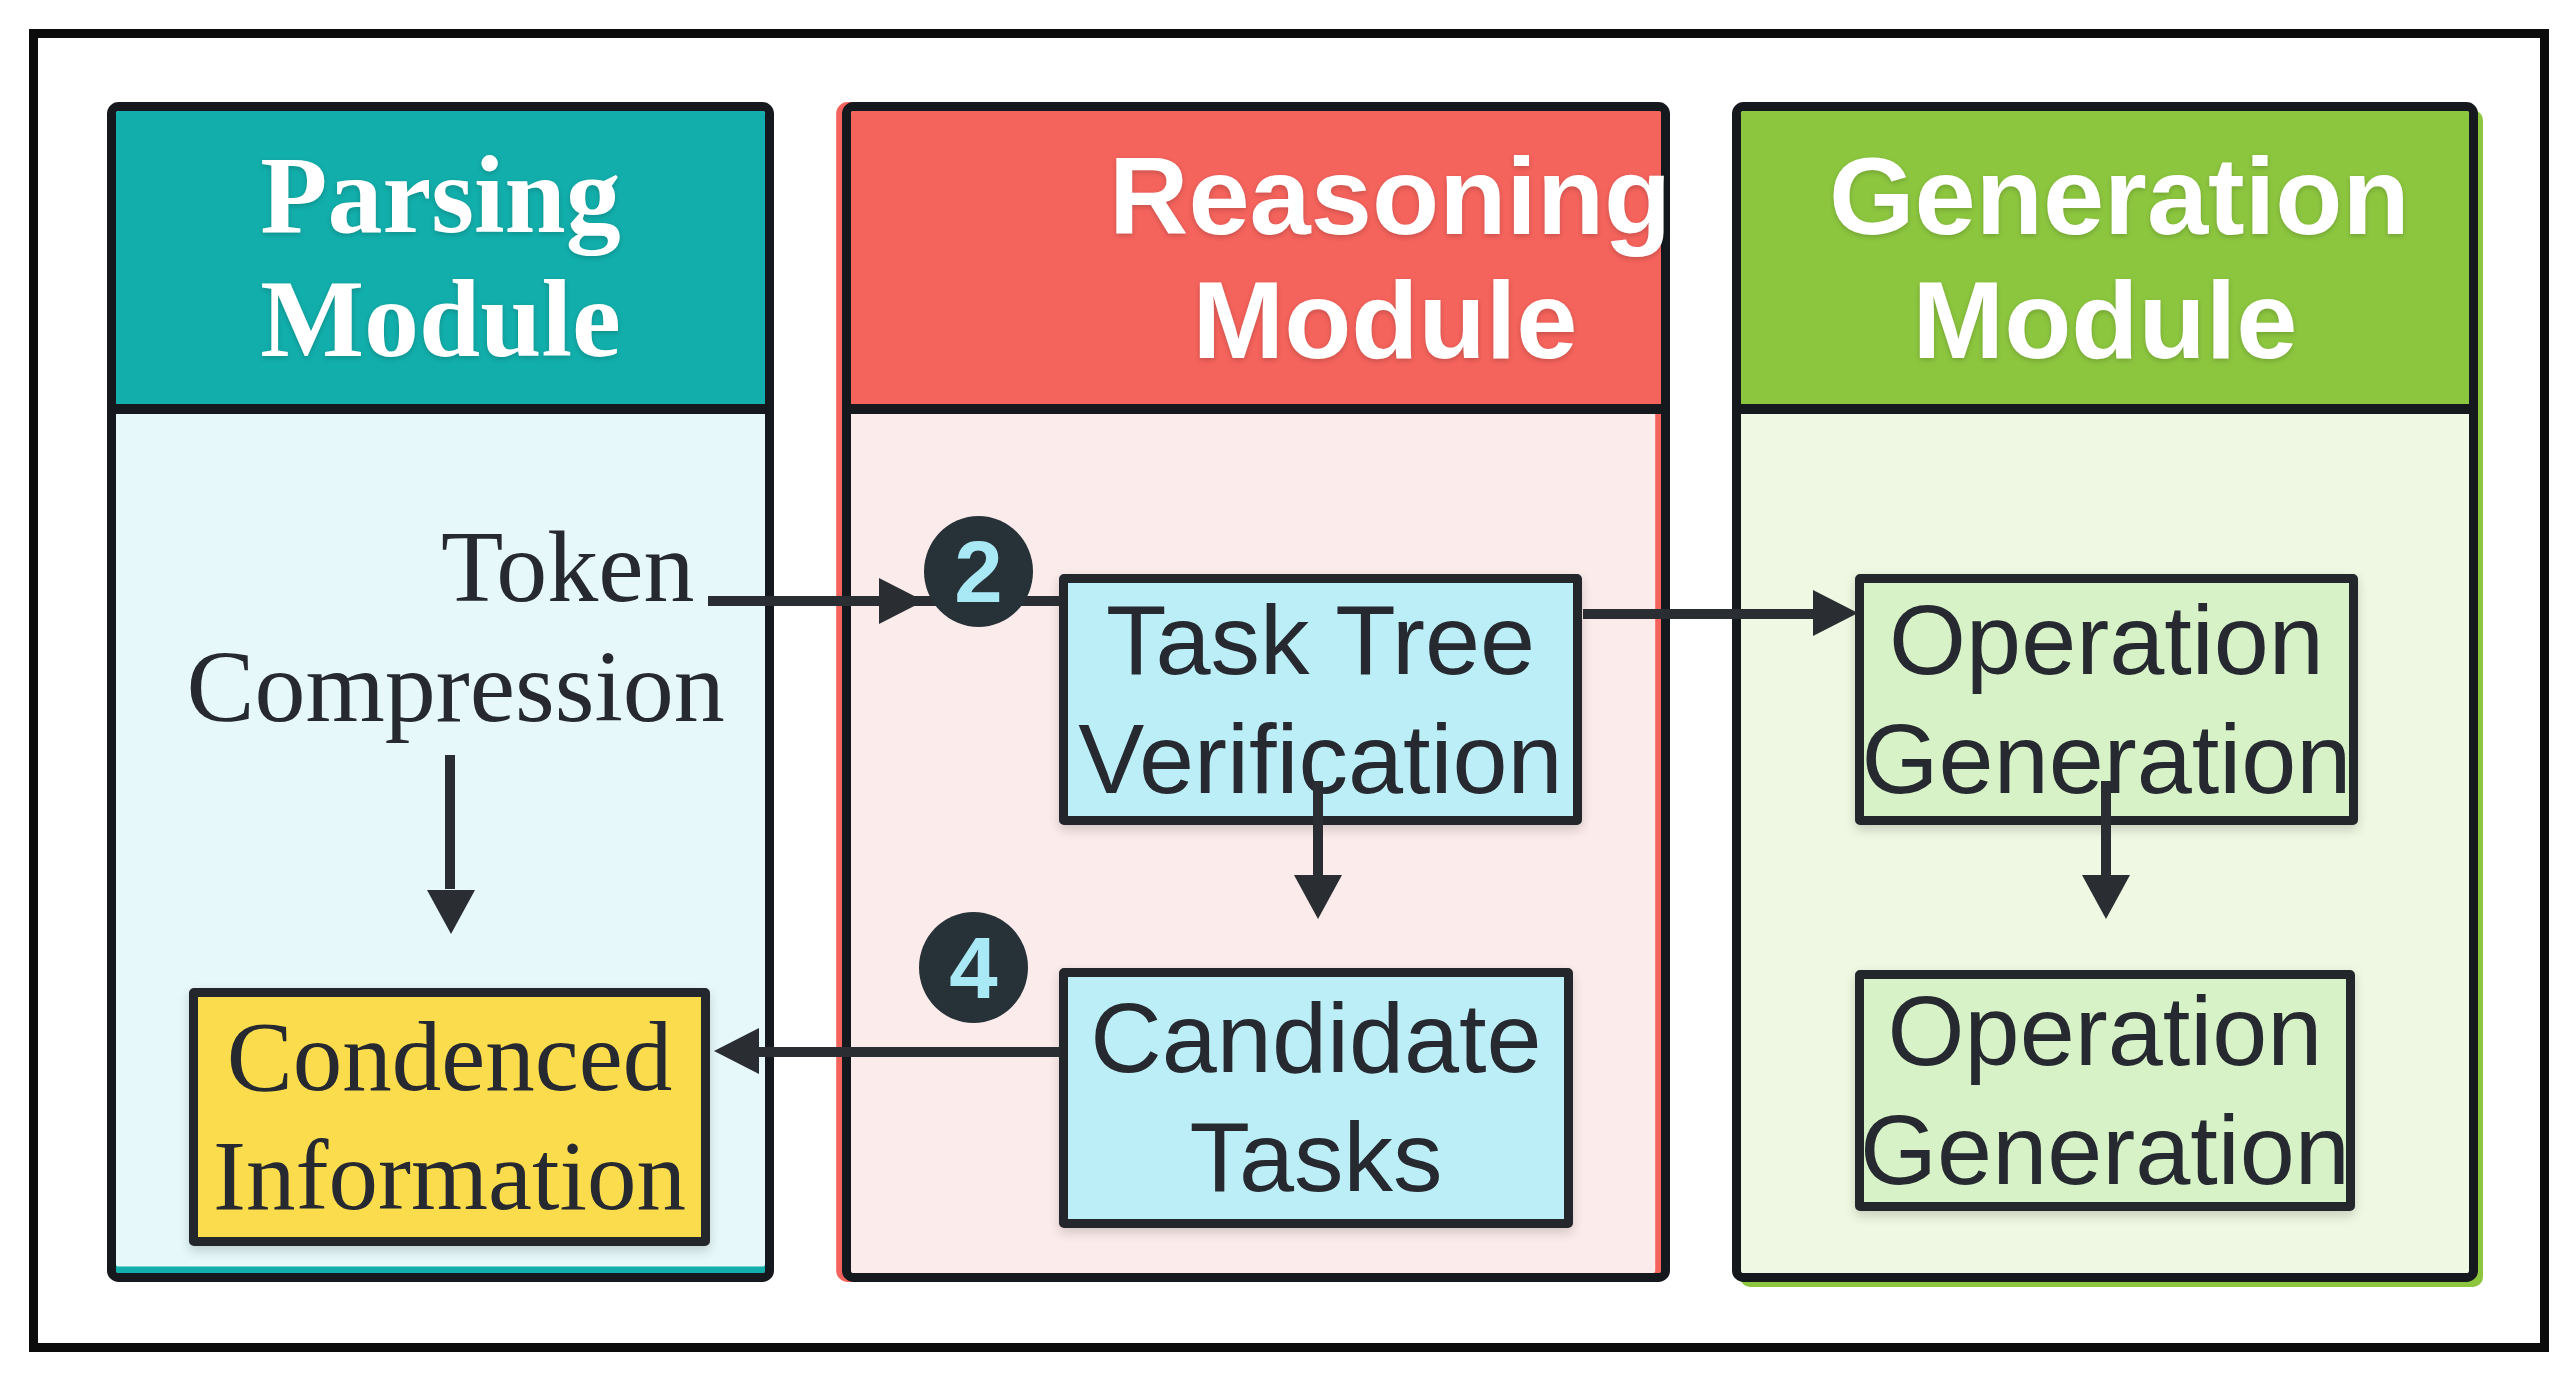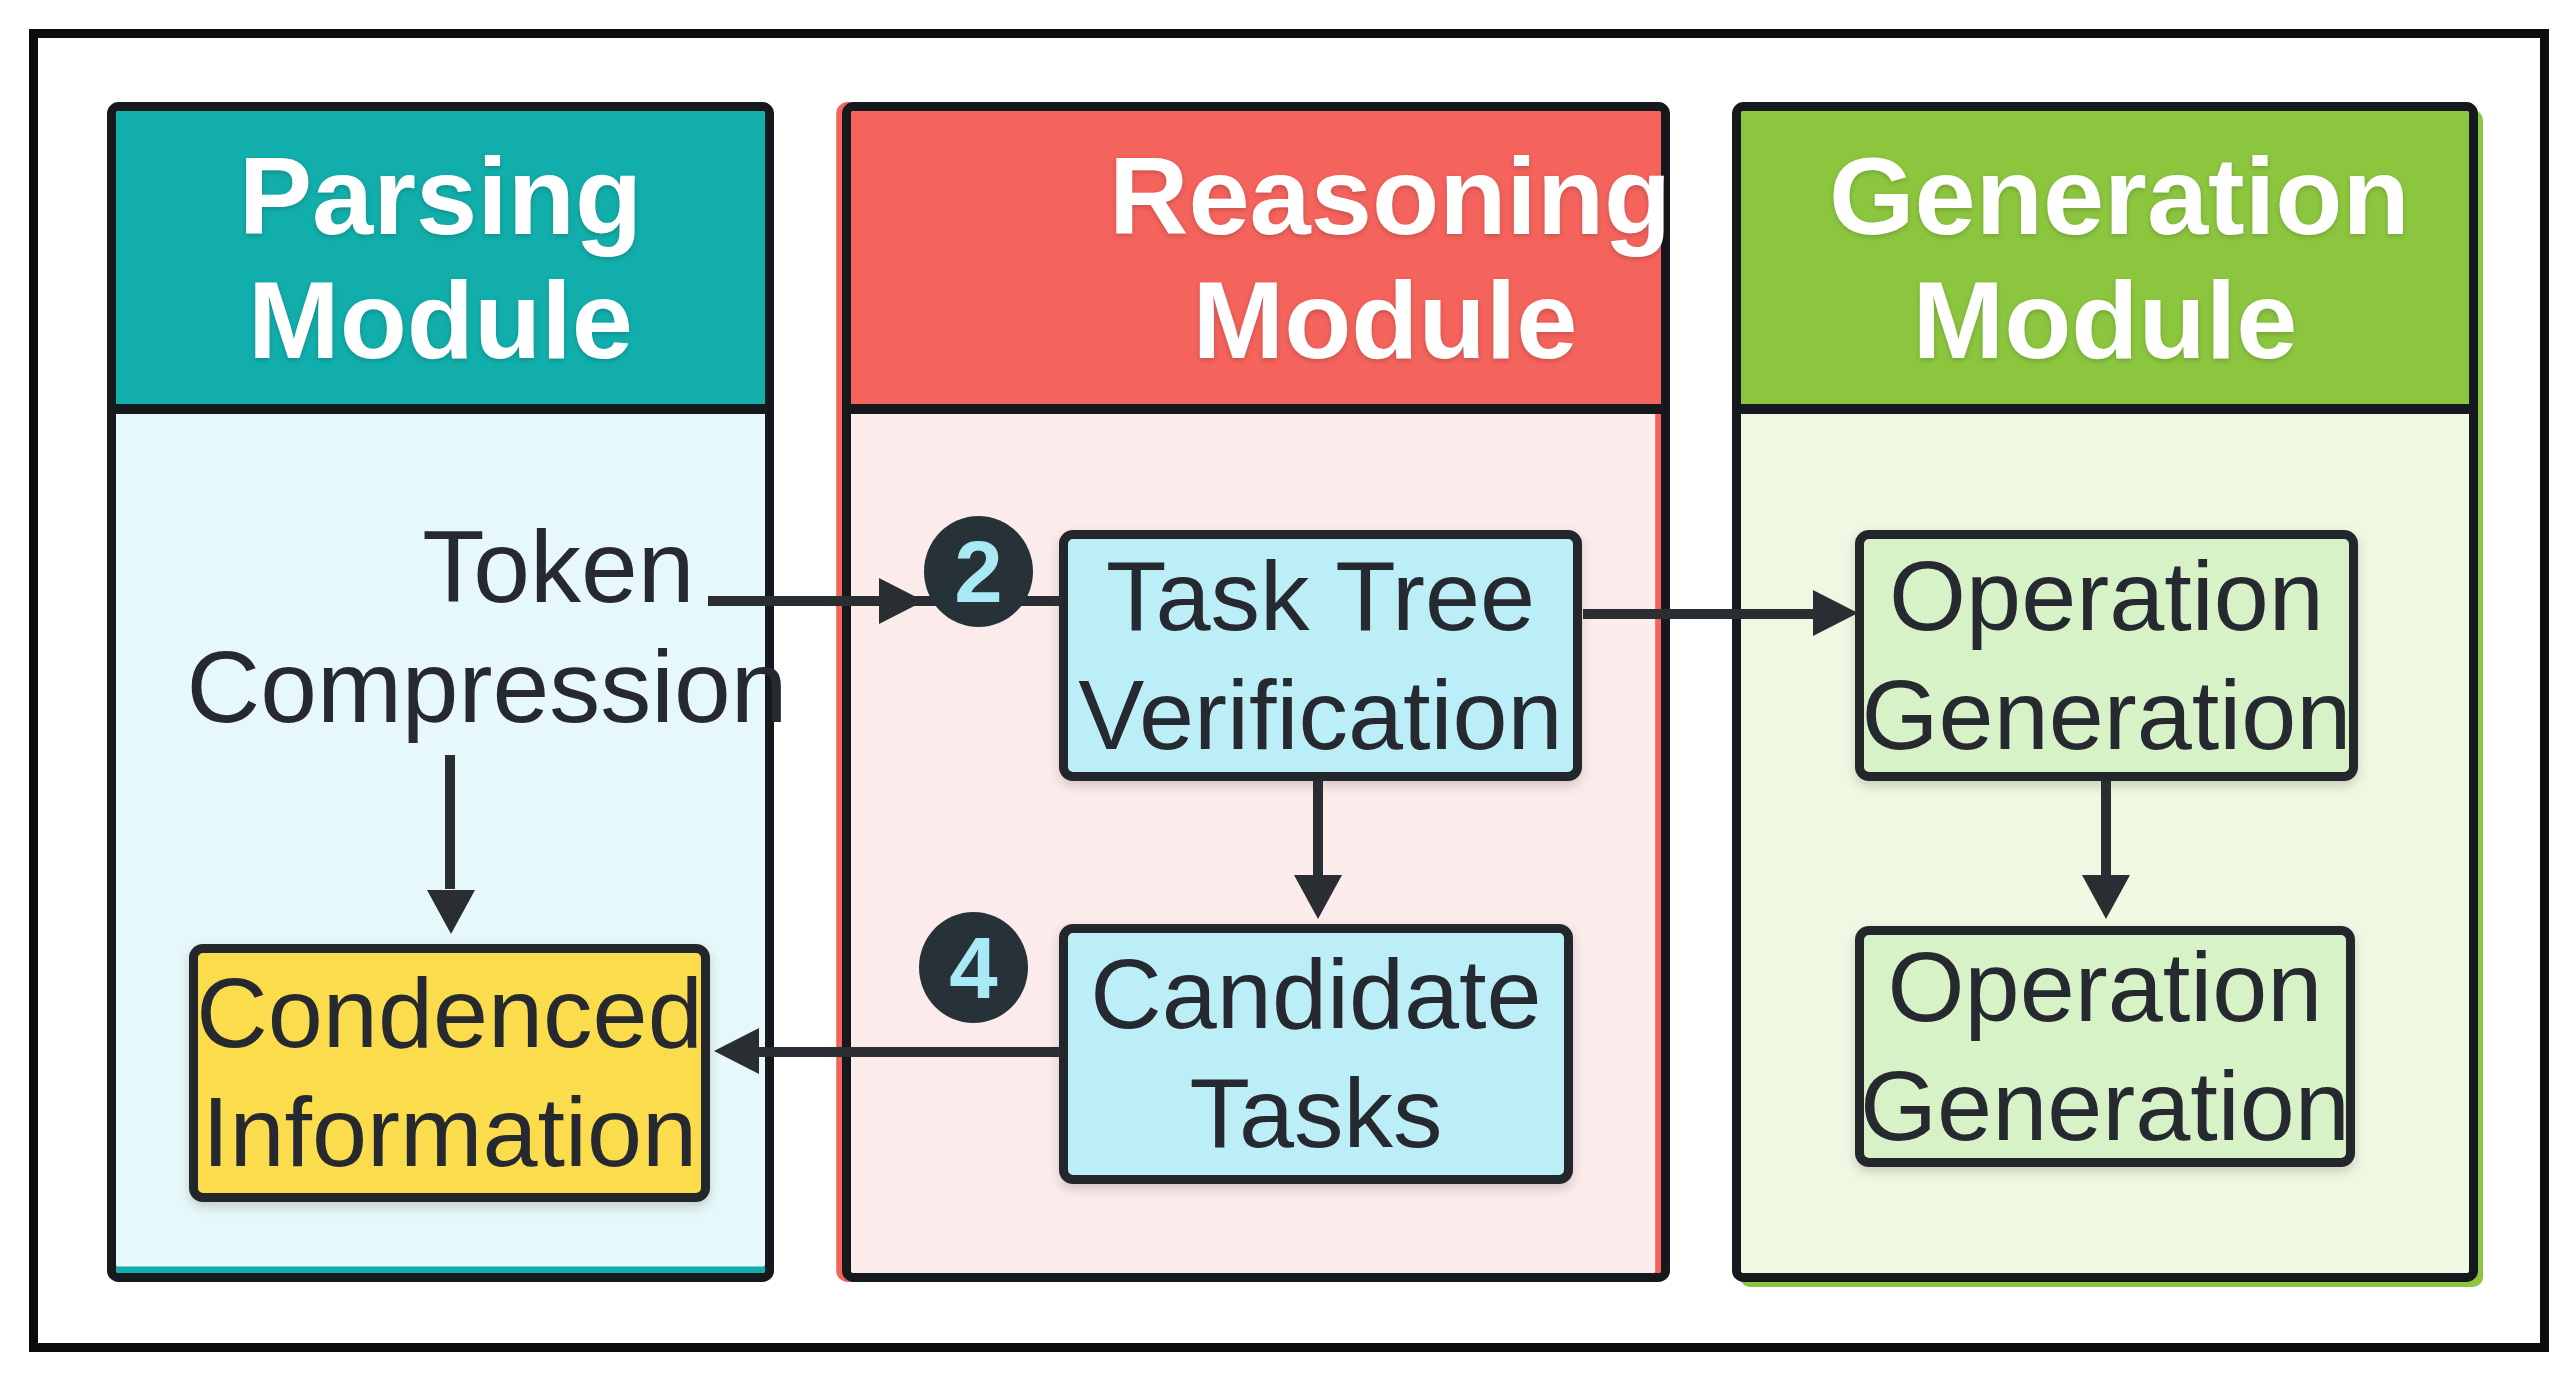--- a/index.html
+++ b/index.html
@@ -23,39 +23,39 @@
   html,body{background:#ffffff}
   body{font-family:"Liberation Sans", sans-serif;}
   .canvas{position:relative;width:2576px;height:1381px;background:#ffffff;overflow:hidden}
 
   .outer-frame{position:absolute;left:29px;top:29px;width:2520px;height:1323px;
     border:9.4px solid #0c0c0c;background:transparent;}
 
   .panel{position:absolute;top:102px;height:1180px;border:9.4px solid var(--ink);
     border-radius:11.6px;}
   .panel-parsing{left:107px;width:667px;background:var(--teal-body);
-    box-shadow:inset 0 -6.5px 0 0 var(--teal);}
+    box-shadow:inset 0 -6.5px 0 0 var(--teal);font-family:Liberation Serif, serif;}
   .panel-reasoning{left:842px;width:828px;background:var(--coral-body);
     box-shadow:-5.8px 0 0 0 var(--coral), inset -5.8px 0 0 0 var(--coral);}
   .panel-generation{left:1732px;width:746px;background:var(--green-body);
     box-shadow:6.5px 6.5px 0 -1.5px var(--green);}
 
   .module-header{position:absolute;left:0;top:0;width:100%;height:303px;
     border-bottom:10.2px solid var(--ink);display:flex;align-items:center;justify-content:center;
     border-radius:2.2px 2.2px 0 0;}
   .panel-parsing .module-header{background:var(--teal);}
   .panel-reasoning .module-header{background:var(--coral);justify-content:flex-end;}
   .panel-generation .module-header{background:var(--green);}
   .module-title{width:552px;text-align:center;color:#ffffff;font-size:110px;font-weight:700;
     line-height:1.12;text-shadow:0 2.2px 5.8px rgba(0,0,0,.18);}
 
   .node{position:absolute;display:flex;align-items:center;justify-content:center;
-    text-align:center;border:9.4px solid var(--box-border);border-radius:14px;
+    text-align:center;border:9.4px solid var(--box-border);border-radius:5px;
     color:var(--text);font-size:99px;line-height:1.2;
-    box-shadow:0 4.4px 10.2px rgba(0,0,0,.16);}
+    box-shadow:0 4.4px 10.2px rgba(0,0,0,.16);margin-top:44px;}
   .plain-label{position:absolute;left:50%;transform:translateX(-50%);width:508px;
     text-align:right;color:var(--text);font-size:102px;line-height:1.18;}
 
   .node-condenced{left:73px;top:833px;width:521px;height:258px;background:var(--yellow-box);}
   .node-tasktree{left:208px;top:419px;width:523px;height:251px;background:var(--cyan-box);}
   .node-candidate{left:208px;top:813px;width:514px;height:260px;background:var(--cyan-box);}
   .node-opgen-top{left:114px;top:419px;width:503px;height:251px;background:var(--green-box);}
   .node-opgen-bottom{left:114px;top:815px;width:500px;height:241px;background:var(--green-box);}
 
   .badge{position:absolute;width:109px;height:111px;border-radius:50%;background:var(--badge-bg);

